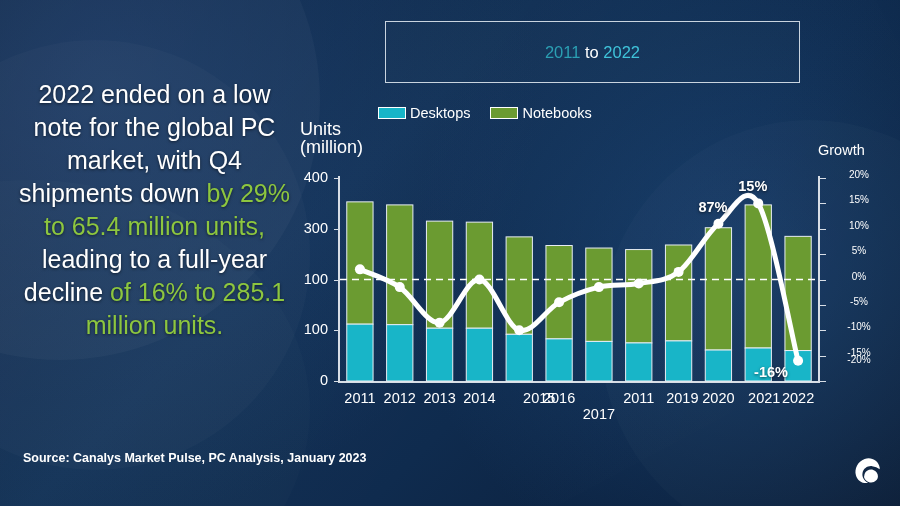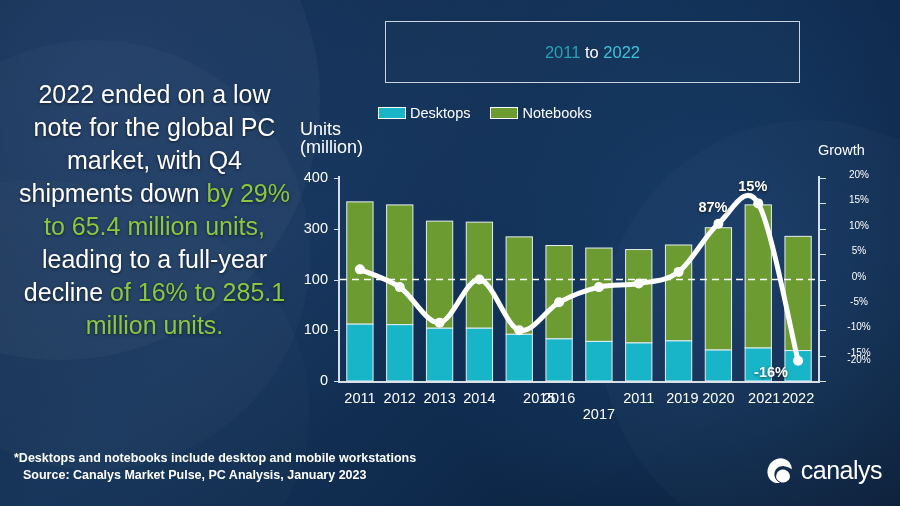--- a/index.html
+++ b/index.html
@@ -225,26 +225,24 @@
         <circle cx="458.08333333333337" cy="182.7" r="5" fill="#ffffff"></circle>
       </svg>
   </div>
   <div id="point-labels">
       <div class="dlabel" style="left: 698.417px; top: 198.675px;">87%</div>
       <div class="dlabel" style="left: 738.25px; top: 178.375px;">15%</div>
       <div class="dlabel" style="left: 754.083px; top: 363.7px;">-16%</div>
     </div>
 
   <div id="footnote">
-    <div>*Desktops and notebooks include desktop and mobile workstations</div>
     <div class="src">Source: Canalys Market Pulse, PC Analysis, January 2023</div>
   </div>
 
   <div id="logo">
     <svg id="logo-mark" viewBox="0 0 100 100">
       <path d="M92,40 C88,14 62,2 40,10 C16,19 4,44 10,66 C15,85 33,96 52,93
                C38,86 30,72 33,58 C36,43 50,33 66,35 C76,36 85,40 92,46 Z" fill="#ffffff"></path>
       <path d="M40,62 C44,50 58,44 70,48 C80,51 86,60 86,70 C86,82 76,91 63,91
                C50,91 40,82 38,72 Z" fill="#ffffff"></path>
     </svg>
-    <div id="logo-text">canalys</div>
   </div>
 </div>
 
 </body></html>

